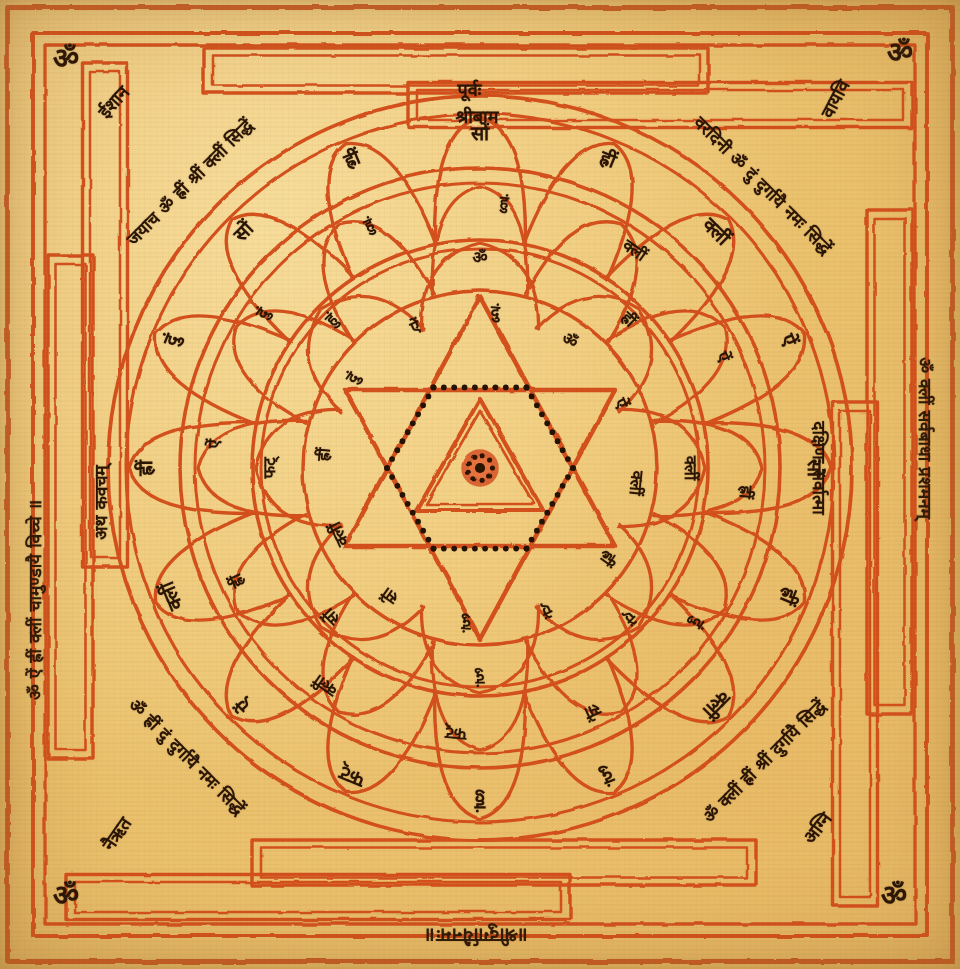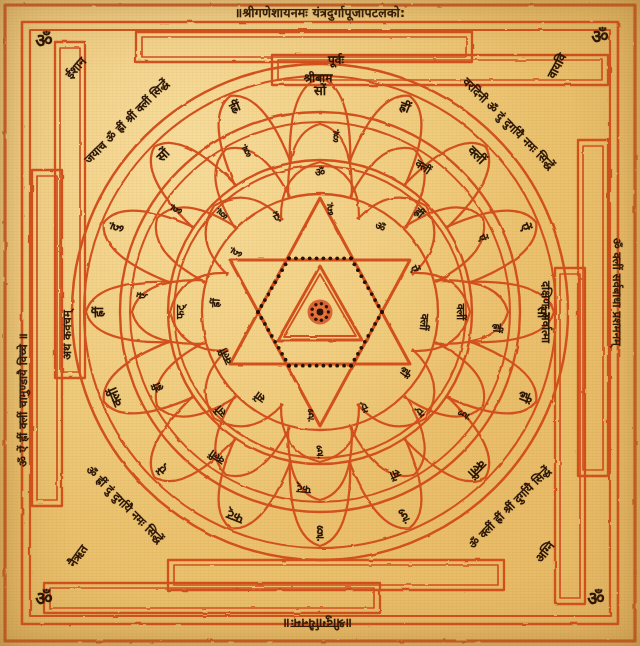--- a/index.html
+++ b/index.html
@@ -246,24 +246,23 @@
           <circle cx="326.4" cy="306.7" r="1.7"></circle>
         </g>
     </g>
   </svg>
 
   <div class="txt om-corner c" style="left:44px;top:40px;">ॐ</div>
   <div class="txt om-corner c" style="left:600px;top:36px;">ॐ</div>
   <div class="txt om-corner c" style="left:44px;top:598px;">ॐ</div>
   <div class="txt om-corner c" style="left:596px;top:598px;">ॐ</div>
 
-  <div class="txt title c" style="left:320px;top:13px;">॥श्रीगणेशायनमः यंत्रदुर्गापूजापटलको:</div>
   <div class="txt title c" style="left:318px;top:623px;transform:translate(-50%,-50%) rotate(180deg);">॥श्रीदुर्गायैनमः॥</div>
 
-  <div class="txt dirlbl c" style="left:336px;top:60px;">पूर्वः</div>
+  <div class="txt dirlbl c" style="left:313px;top:60px;">पूर्वः</div>
   <div class="txt dirlbl c" style="left:318px;top:78px;text-align:center;">श्रीबाम</div>
 
   <div class="txt dirlbl c" style="left:76px;top:68px;transform:translate(-50%,-50%) rotate(-48deg);">ईशान</div>
   <div class="txt dirlbl c" style="left:557px;top:66px;transform:translate(-50%,-50%) rotate(-62deg);">वायवि</div>
   <div class="txt dirlbl c" style="left:78px;top:556px;transform:translate(-50%,-50%) rotate(-55deg);">नैऋत</div>
   <div class="txt dirlbl c" style="left:545px;top:552px;transform:translate(-50%,-50%) rotate(-52deg);">अग्नि</div>
 
   <div class="txt mant c" style="left:127px;top:122px;transform:translate(-50%,-50%) rotate(-45deg);">जयाच ॐ ह्रीं श्रीं क्लीं सिद्धें</div>
   <div class="txt mant c" style="left:508px;top:124px;transform:translate(-50%,-50%) rotate(45deg);">वरदिनी ॐ दुं दुर्गायै नमः सिद्धें</div>
   <div class="txt mant c" style="left:124px;top:505px;transform:translate(-50%,-50%) rotate(45deg);">ॐ ह्रीं दुं दुर्गायै नमः सिद्धें</div>

